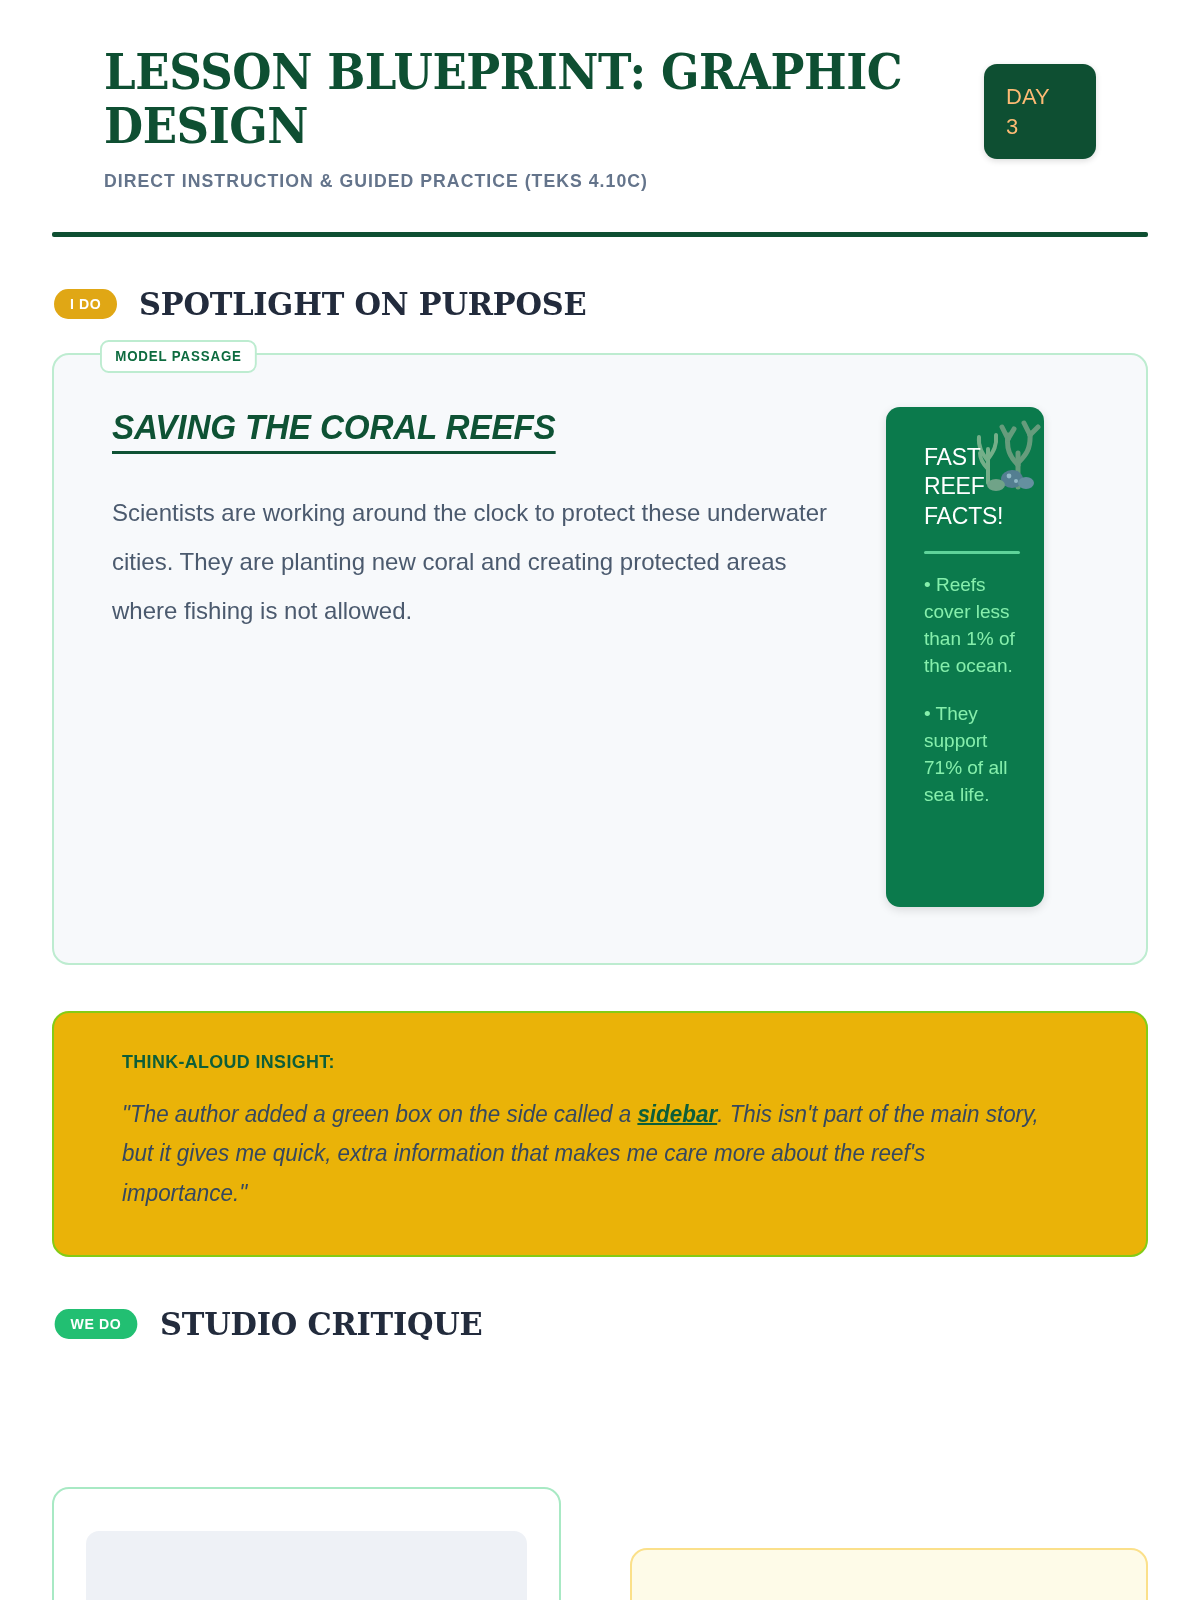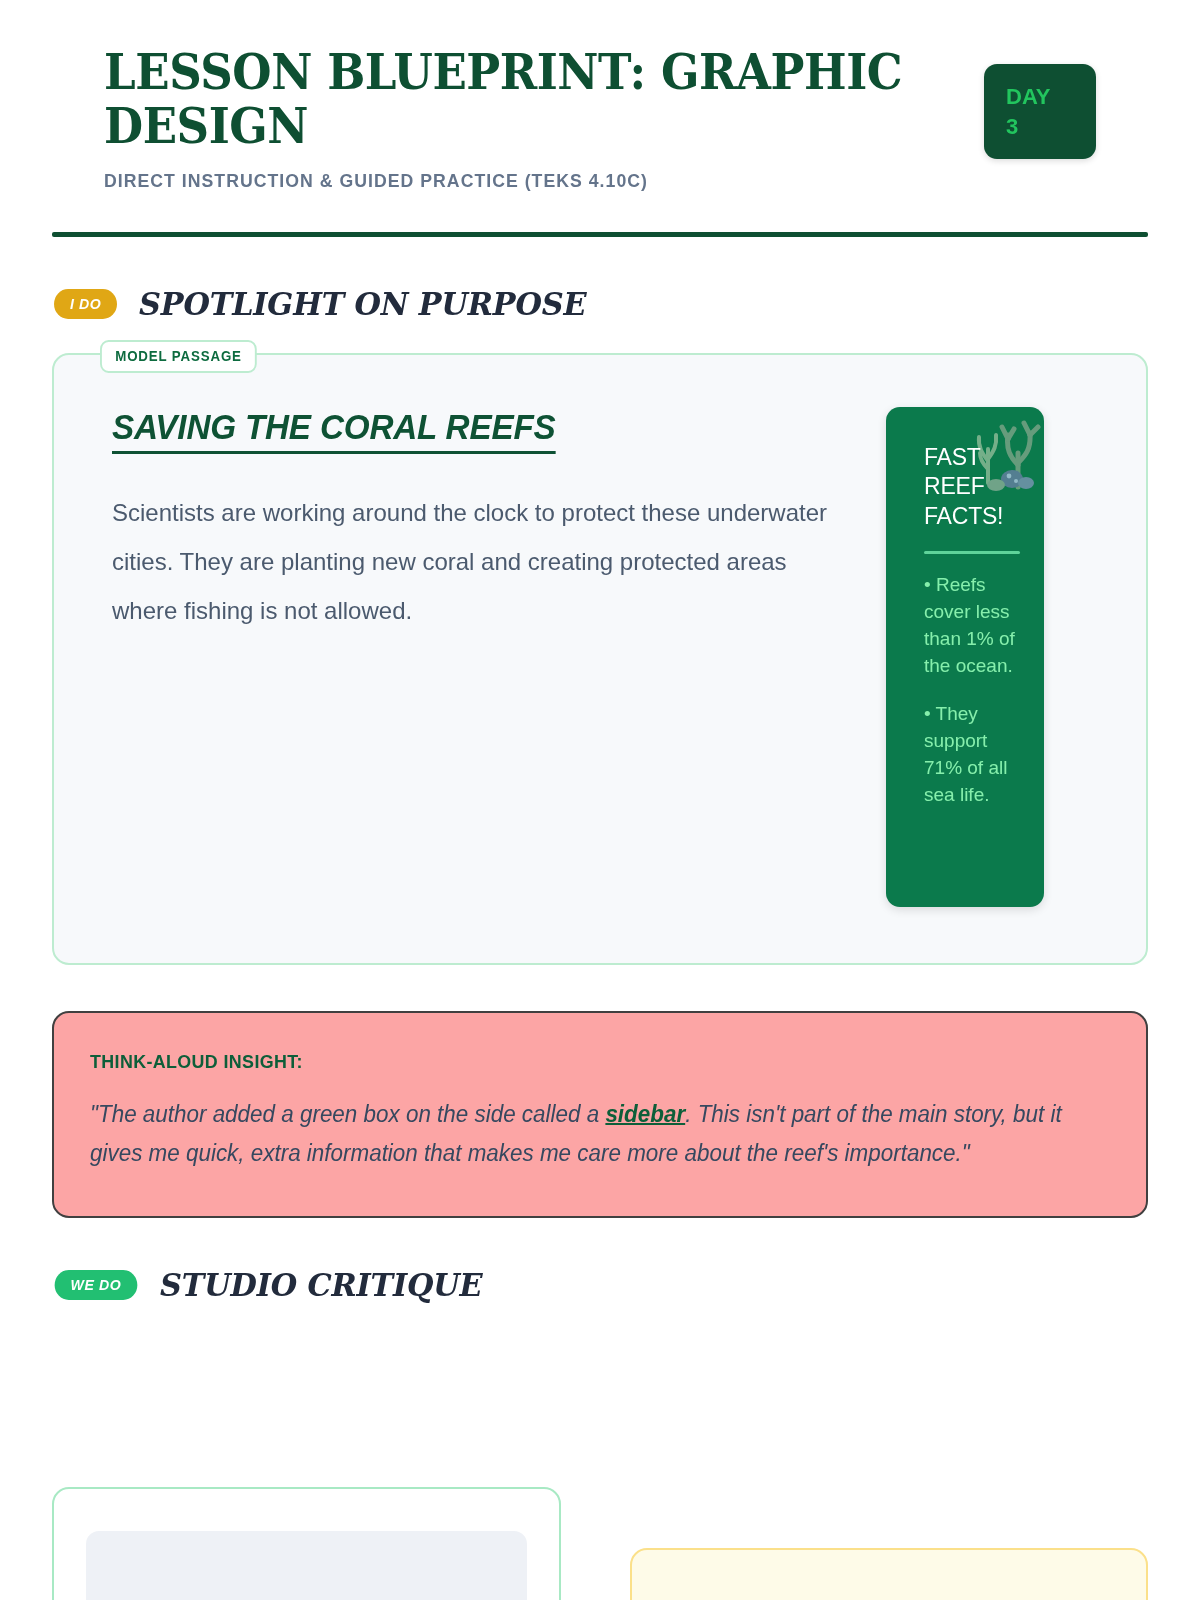--- a/index.html
+++ b/index.html
@@ -56,44 +56,43 @@
     transform: scaleX(0.93);
     transform-origin: left center;
   }
 
   .day-badge {
     flex: 0 0 auto;
     width: 112px;
     min-height: 88px;
     background: #0e4f32;
     border-radius: 13px;
-    color: #22c55e;
+    color: #fdba74;
     padding: 18px 20px 18px 22px;
-    font-weight: 700;
+    font-weight: 400;
     font-size: 22px;
     line-height: 1.35;
     margin-top: 18px;
     box-shadow: 0 2px 6px rgba(0,0,0,0.14);
   }
   .day-badge .d-num { display: block; }
 
   .header-rule {
     margin-top: 40px;
     height: 5px;
     background: #0e4f32;
     border-radius: 2px;
   }
 
   
   .section-head {
     display: flex;
     align-items: center;
     gap: 20px;
     margin-top: 48px;
-    font-style: italic;
   }
   .pill {
     flex: 0 0 auto;
     border-radius: 999px;
     color: #ffffff;
     font-weight: 700;
     font-size: 15px;
     letter-spacing: 0.6px;
     padding: 7px 17px 8px;
     line-height: 1;
@@ -214,24 +213,24 @@
     font-size: 19px;
     line-height: 1.42;
     color: #86efac;
     margin-bottom: 21px;
   }
   .ff-item:last-child { margin-bottom: 0; }
 
   
   .think-card {
     margin-top: 46px;
-    background: #fca5a5;
-    border: 2px solid #404040;
+    background: #eab308;
+    border: 2px solid #84cc16;
     border-radius: 17px;
-    padding: 38px 36px 42px;
+    padding: 38px 68px 42px;
   }
   .think-label {
     font-weight: 700;
     font-size: 19px;
     letter-spacing: 0.4px;
     color: #0d5e39;
     text-transform: uppercase;
     transform: scaleX(0.94);
     transform-origin: left center;
   }

